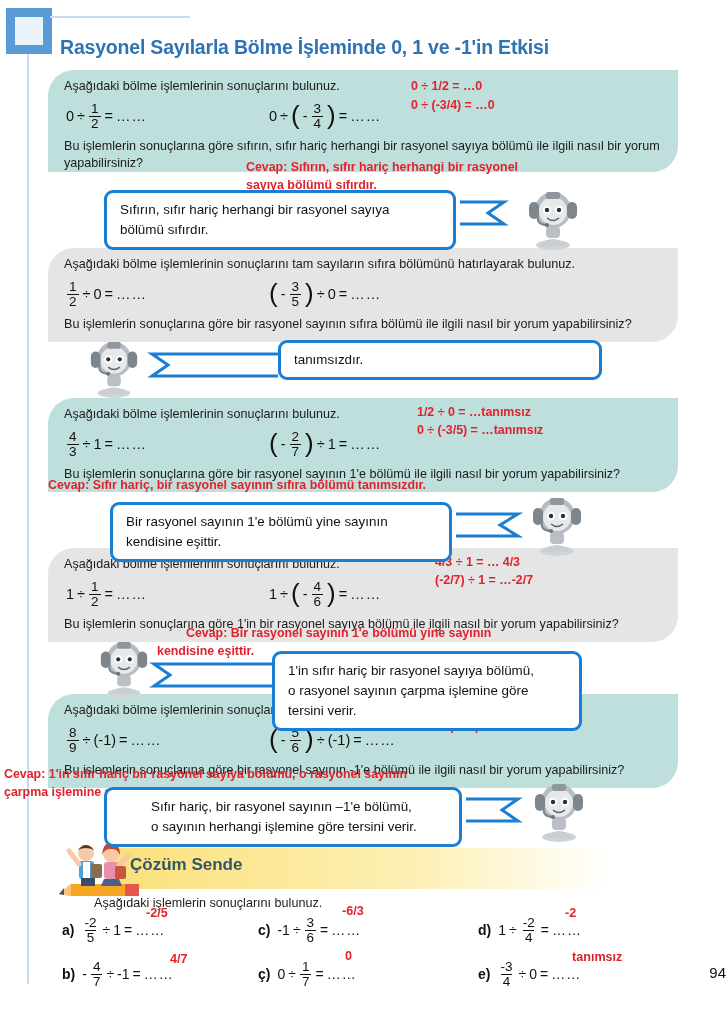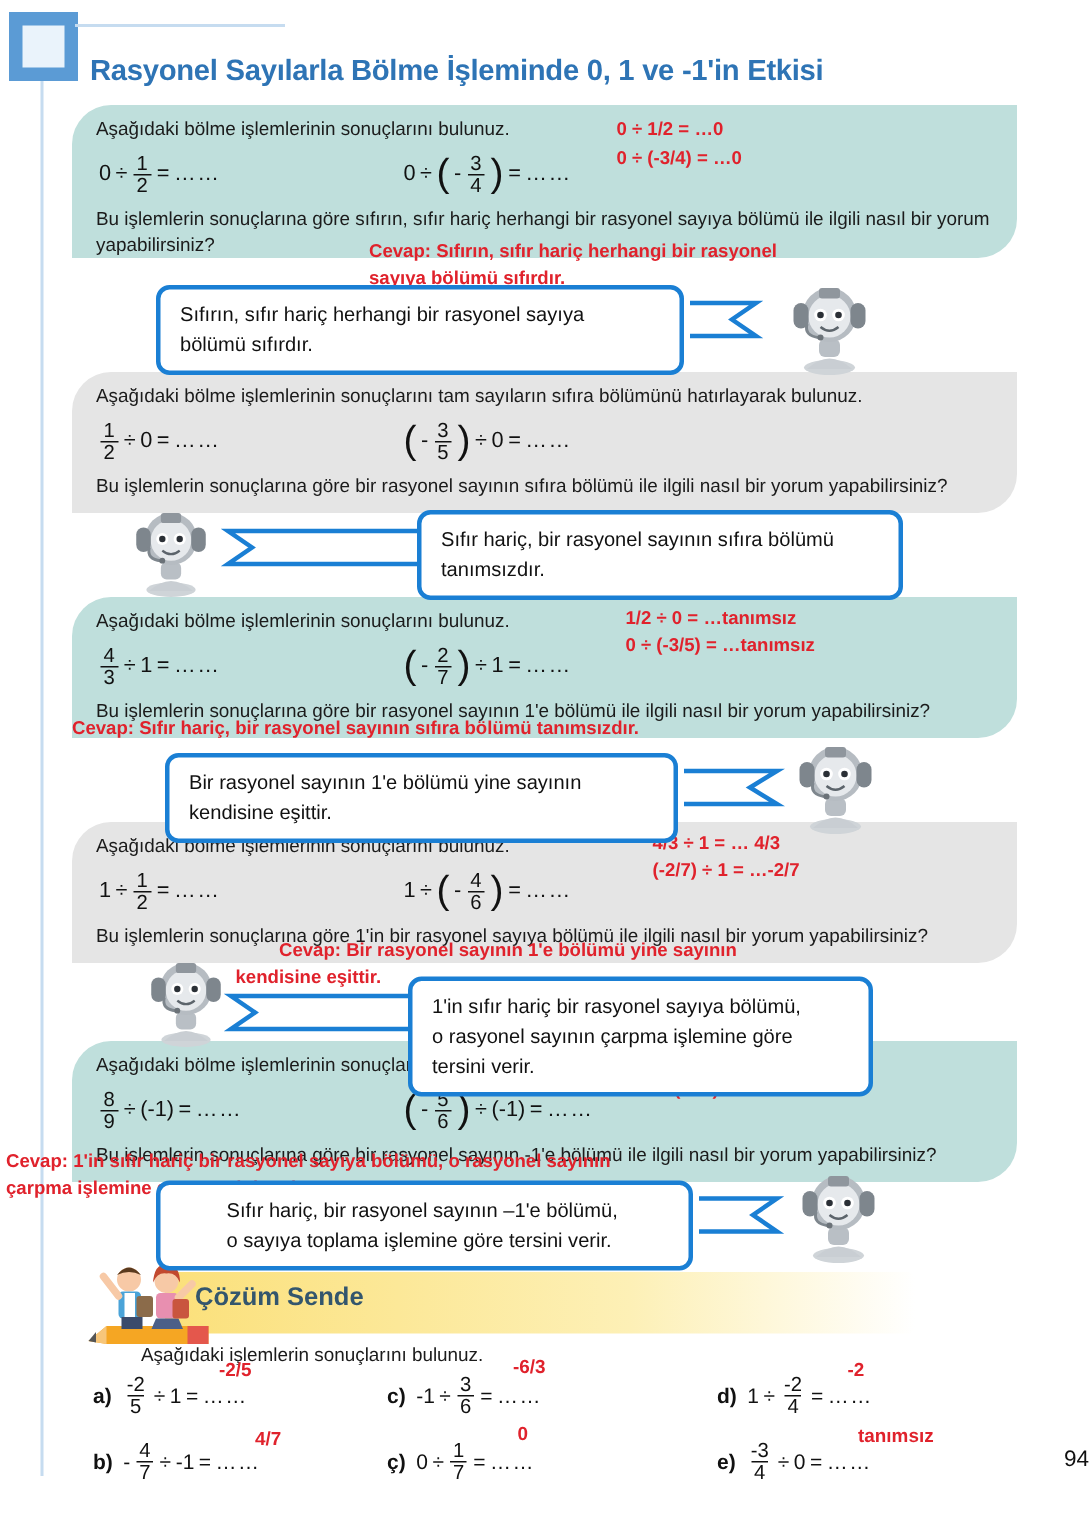--- a/index.html
+++ b/index.html
@@ -291,21 +291,20 @@
   <circle cx="23" cy="22" r="4.2" fill="#ffffff"></circle>
     <circle cx="23" cy="22" r="2.2" fill="#2b3036"></circle>
   <circle cx="35" cy="22" r="4.2" fill="#ffffff"></circle>
     <circle cx="35" cy="22" r="2.2" fill="#2b3036"></circle>
   <path d="M23 30 q6 5 12 0" stroke="#5c646b" stroke-width="1.6" fill="none"></path>
   <path d="M14 28 q-2 8 8 9" stroke="#7e868d" stroke-width="2" fill="none"></path>
   <circle cx="23" cy="37" r="2" fill="#6b7278"></circle>
 </svg>
 
 <div class="bubble" style="left:278px; top:340px; width:324px;">
-  <div>Sıfır hariç, bir rasyonel sayının sıfıra bölümü</div>
   <div>tanımsızdır.</div>
 </div>
 <svg class="tail" style="left:140px; top:348px;" width="146" height="34">
   <path d="M144 6 L12 6 L28 17 L12 28 L144 28 Z" fill="#ffffff" stroke="#1a7fd4" stroke-width="3"></path>
   <rect x="138" y="3" width="10" height="28" fill="#ffffff"></rect>
 </svg>
 
 <div class="card teal" style="top:398px; height:94px;">
   <div class="q-line">Aşağıdaki bölme işlemlerinin sonuçlarını bulunuz.</div>
 
@@ -462,21 +461,21 @@
 
   <div class="q-line wide" style="margin-top:6px;">Bu işlemlerin sonuçlarına göre bir rasyonel sayının -1'e bölümü ile ilgili nasıl bir yorum yapabilirsiniz?</div>
 </div>
 <div class="annot" style="left:429px; top:700px;">1 ÷ 1/2 = …2</div>
 <div class="annot" style="left:429px; top:718px;">1 ÷ (-4/6) = …-6/4</div>
 <div class="annot" style="left:4px;  top:766px;">Cevap: 1'in sıfır hariç bir rasyonel sayıya bölümü, o rasyonel sayının</div>
 <div class="annot" style="left:4px;  top:784px;">çarpma işlemine göre tersini verir.</div>
 
 <div class="bubble" style="left:104px; top:787px; width:358px;padding-left:44px;">
   <div>Sıfır hariç, bir rasyonel sayının –1'e bölümü,</div>
-  <div>o sayıya toplama işlemine göre tersini verir.</div>
+  <div>o sayının herhangi işlemine göre tersini verir.</div>
 </div>
 <svg class="tail" style="left:458px; top:793px;" width="76" height="34">
   <path d="M0 6 L60 6 L44 17 L60 28 L0 28 Z" fill="#ffffff" stroke="#1a7fd4" stroke-width="3"></path>
   <rect x="0" y="3" width="8" height="28" fill="#ffffff"></rect>
 </svg>
 
 <svg class="robot" style="left:530px; top:780px;" width="58" height="62" viewBox="0 0 58 62">
   <ellipse cx="29" cy="57" rx="17" ry="5" fill="#cfd4d8"></ellipse>
   <rect x="22" y="38" width="14" height="12" rx="4" fill="#b9bfc5"></rect>
   <path d="M14 58 q15 -14 30 0 z" fill="#c9ced3"></path>

